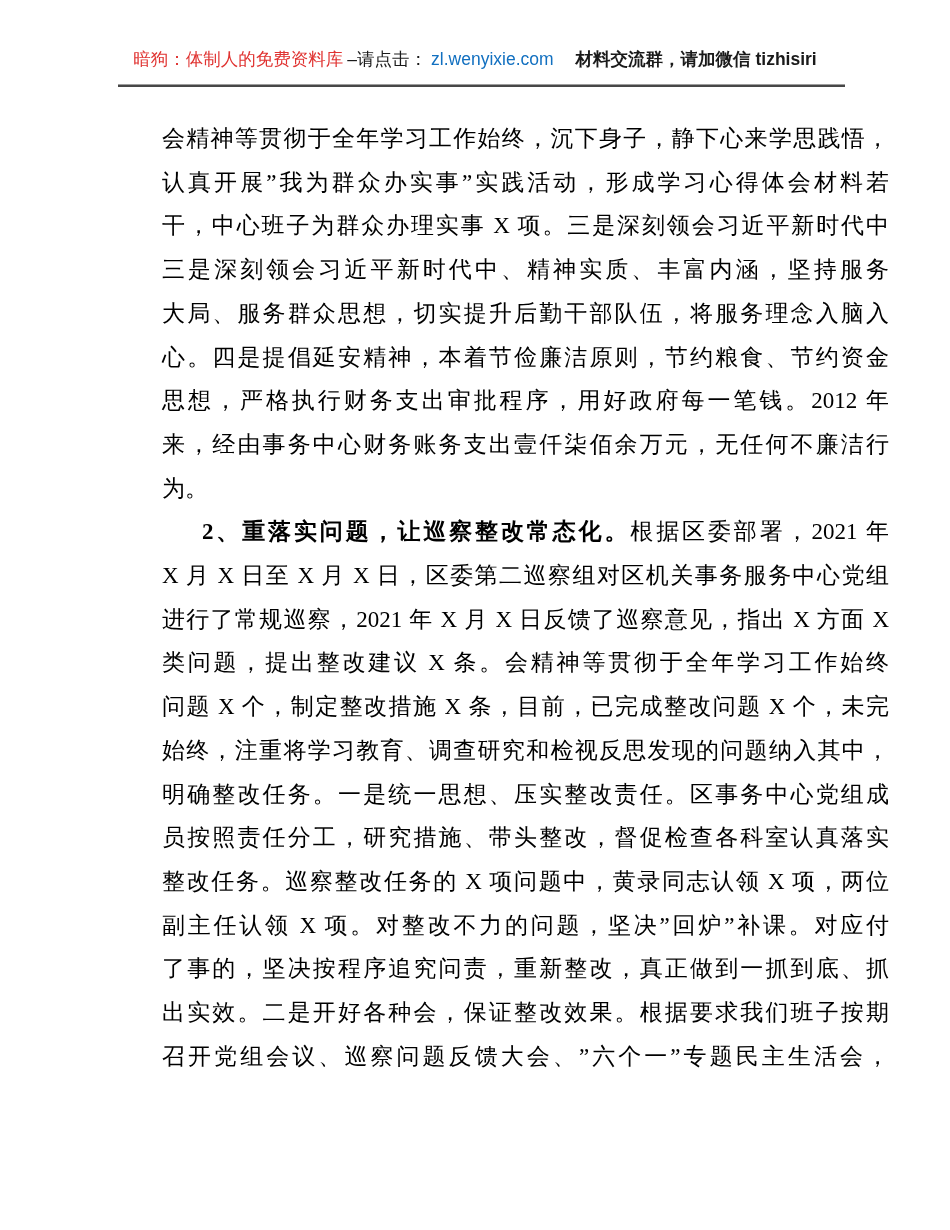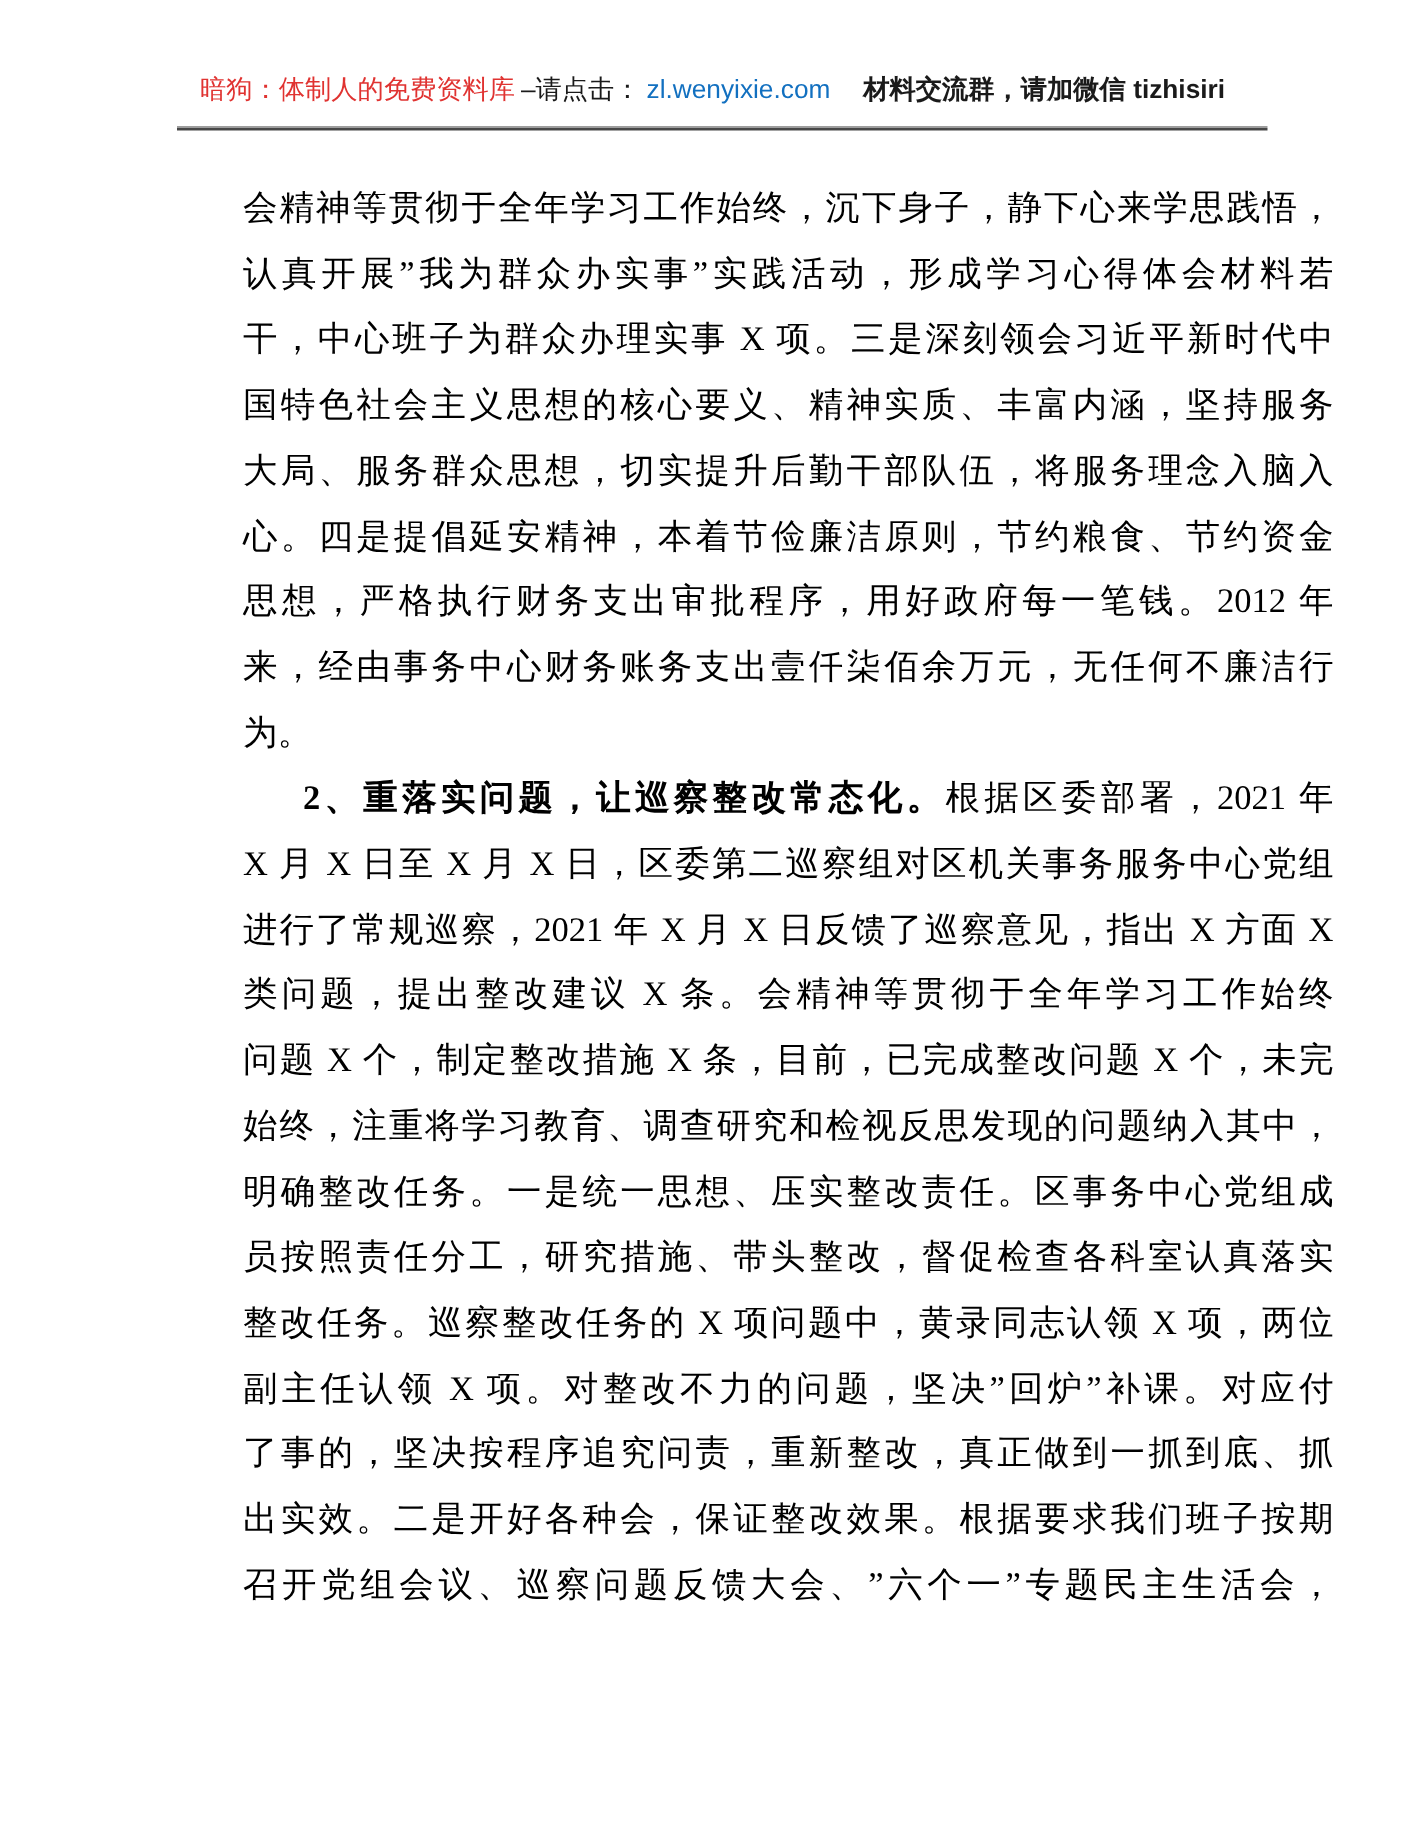--- a/index.html
+++ b/index.html
@@ -71,21 +71,21 @@
     <span class="promo-brand">暗狗：体制人的免费资料库</span><span class="promo-prompt">–请点击：</span><a class="promo-link">zl.wenyixie.com</a><span class="promo-note">材料交流群，请加微信 tizhisiri</span>
   </div>
 
   <div class="header-rule"></div>
 
   <div class="doc-content">
 
     <div class="text-line">会精神等贯彻于全年学习工作始终，沉下身子，静下心来学思践悟，</div>
     <div class="text-line">认真开展”我为群众办实事”实践活动，形成学习心得体会材料若</div>
     <div class="text-line">干，中心班子为群众办理实事 X 项。三是深刻领会习近平新时代中</div>
-    <div class="text-line">国特色社会主义思想的核心要义、精神实质、丰富内涵，坚持服务</div>
+    <div class="text-line">三是深刻领会习近平新时代中、精神实质、丰富内涵，坚持服务</div>
     <div class="text-line">大局、服务群众思想，切实提升后勤干部队伍，将服务理念入脑入</div>
     <div class="text-line">心。四是提倡延安精神，本着节俭廉洁原则，节约粮食、节约资金</div>
     <div class="text-line">思想，严格执行财务支出审批程序，用好政府每一笔钱。2012 年</div>
     <div class="text-line">来，经由事务中心财务账务支出壹仟柒佰余万元，无任何不廉洁行</div>
     <div class="text-line no-stretch">为。</div>
 
     <div class="text-line indent">
       <span class="lead-bold">2、重落实问题，让巡察整改常态化。</span><span>根据区委部署，2021 年</span>
     </div>
 

